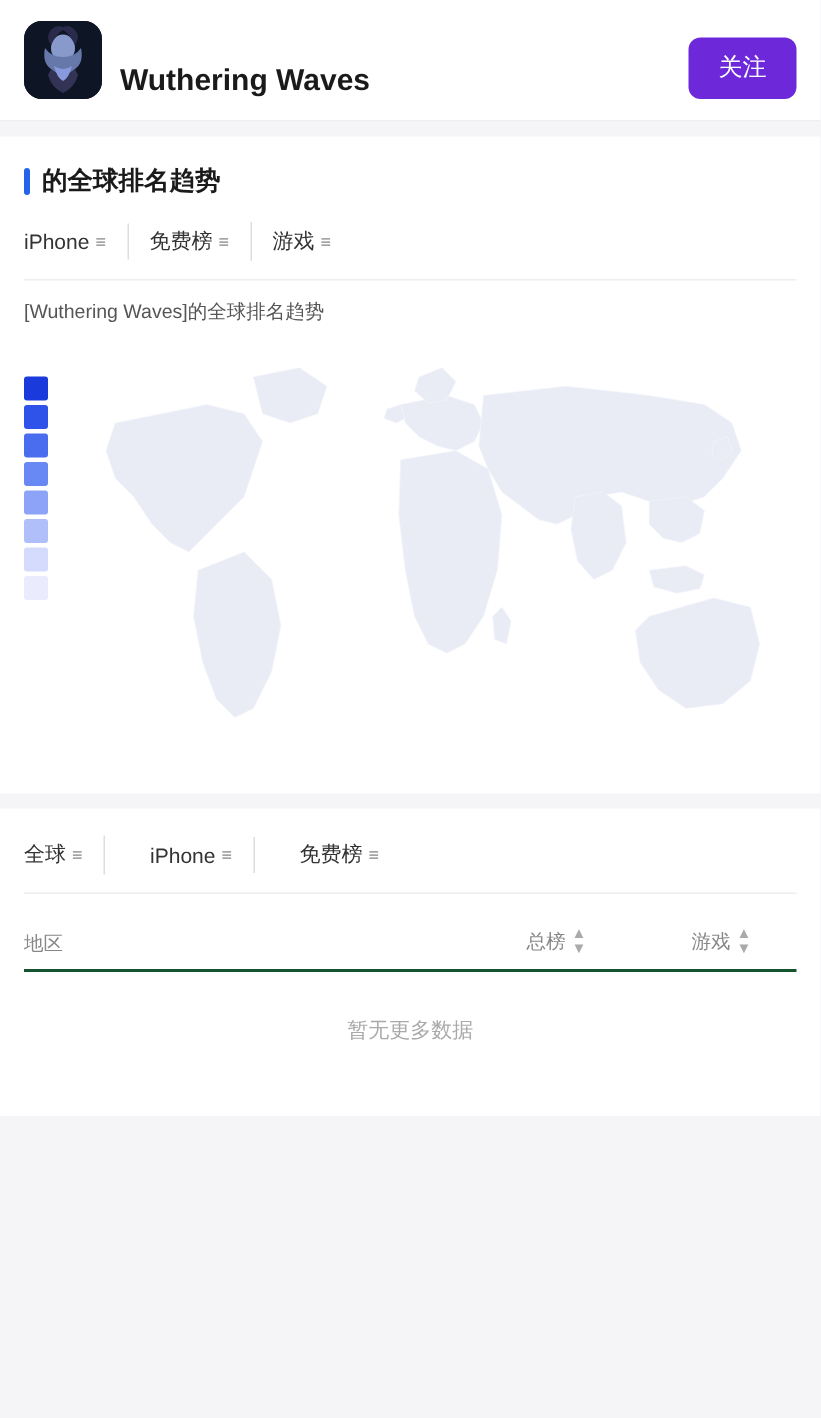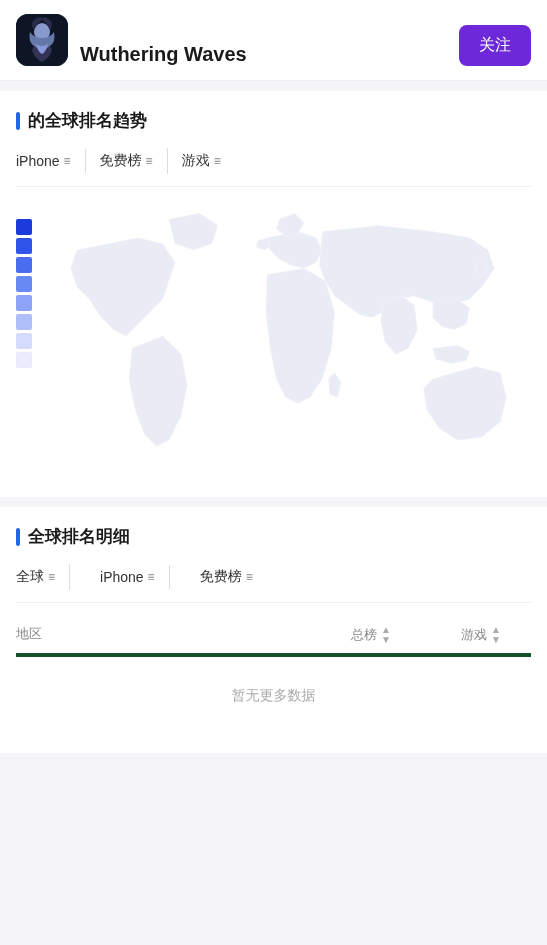--- a/index.html
+++ b/index.html
@@ -182,23 +182,23 @@
     .rank-filter-tab:first-child {
       padding-left: 0;
     }
 
     .rank-filter-tab:last-child {
       border-right: none;
     }
 
     .rank-table-header {
       display: flex;
-      align-items: flex-start;
+      align-items: flex-end;
       padding: 8px 0;
-      border-bottom: 4px solid #14532d;
+      border-bottom: 2px solid #14532d;
       font-size: 13px;
       color: #888;
     }
 
     .col-region {
       flex: 1;
     }
 
     .col-total {
       width: 120px;
@@ -271,20 +271,21 @@
     <div class="filter-tab">
       <span>免费榜</span>
       <span class="filter-icon">≡</span>
     </div>
     <div class="filter-tab">
       <span>游戏</span>
       <span class="filter-icon">≡</span>
     </div>
   </div>
 
+  <div class="chart-subtitle">[Wuthering Waves]的全球排名趋势</div>
 
   <div class="world-map-container">
     <div class="legend-bar">
       <div class="legend-swatch" style="background:#1a3adb;"></div>
       <div class="legend-swatch" style="background:#2f52e8;"></div>
       <div class="legend-swatch" style="background:#4a6df0;"></div>
       <div class="legend-swatch" style="background:#6888f4;"></div>
       <div class="legend-swatch" style="background:#8ca3f7;"></div>
       <div class="legend-swatch" style="background:#b0bef9;"></div>
       <div class="legend-swatch" style="background:#d4dbfc;"></div>
@@ -320,24 +321,20 @@
 
         <path d="M640,240 L680,235 L700,245 L695,260 L670,265 L645,258 Z"></path>
 
         <path d="M470,290 L480,280 L490,295 L485,320 L472,315 Z"></path>
       </g>
     </svg>
   </div>
 </div>
 
 <div class="section" style="margin-top:10px;">
-  <div class="section-title">
-    <div class="section-title-bar"></div>
-    <span>全球排名明细</span>
-  </div>
 
   <div class="rank-filter-tabs">
     <div class="rank-filter-tab">
       <span>全球</span>
       <span class="filter-icon">≡</span>
     </div>
     <div class="rank-filter-tab">
       <span>iPhone</span>
       <span class="filter-icon">≡</span>
     </div>

